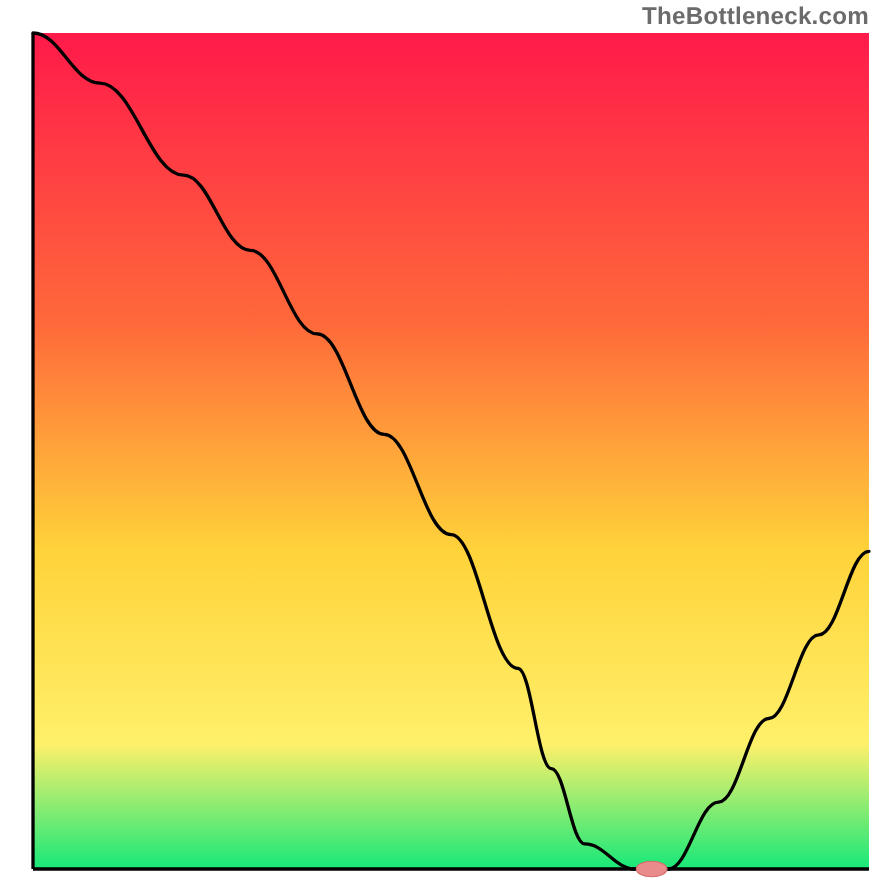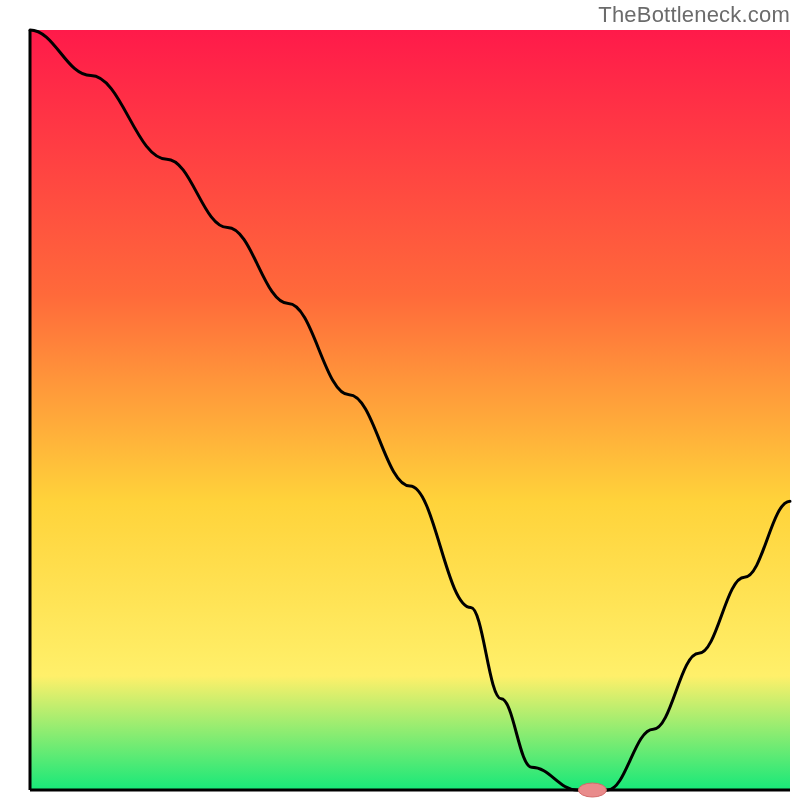--- a/index.html
+++ b/index.html
@@ -13,21 +13,21 @@
   .container {
     position: relative;
     width: 800px;
     height: 800px;
   }
   .watermark {
     position: absolute;
     top: 2px;
     right: 10px;
     font-size: 22px;
-    font-weight: 400;
+    font-weight: 700;
     color: #6b6b6b;
     letter-spacing: 0.2px;
   }
   svg.plot {
     position: absolute;
     left: 0;
     top: 0;
   }
 </style>
 </head>

